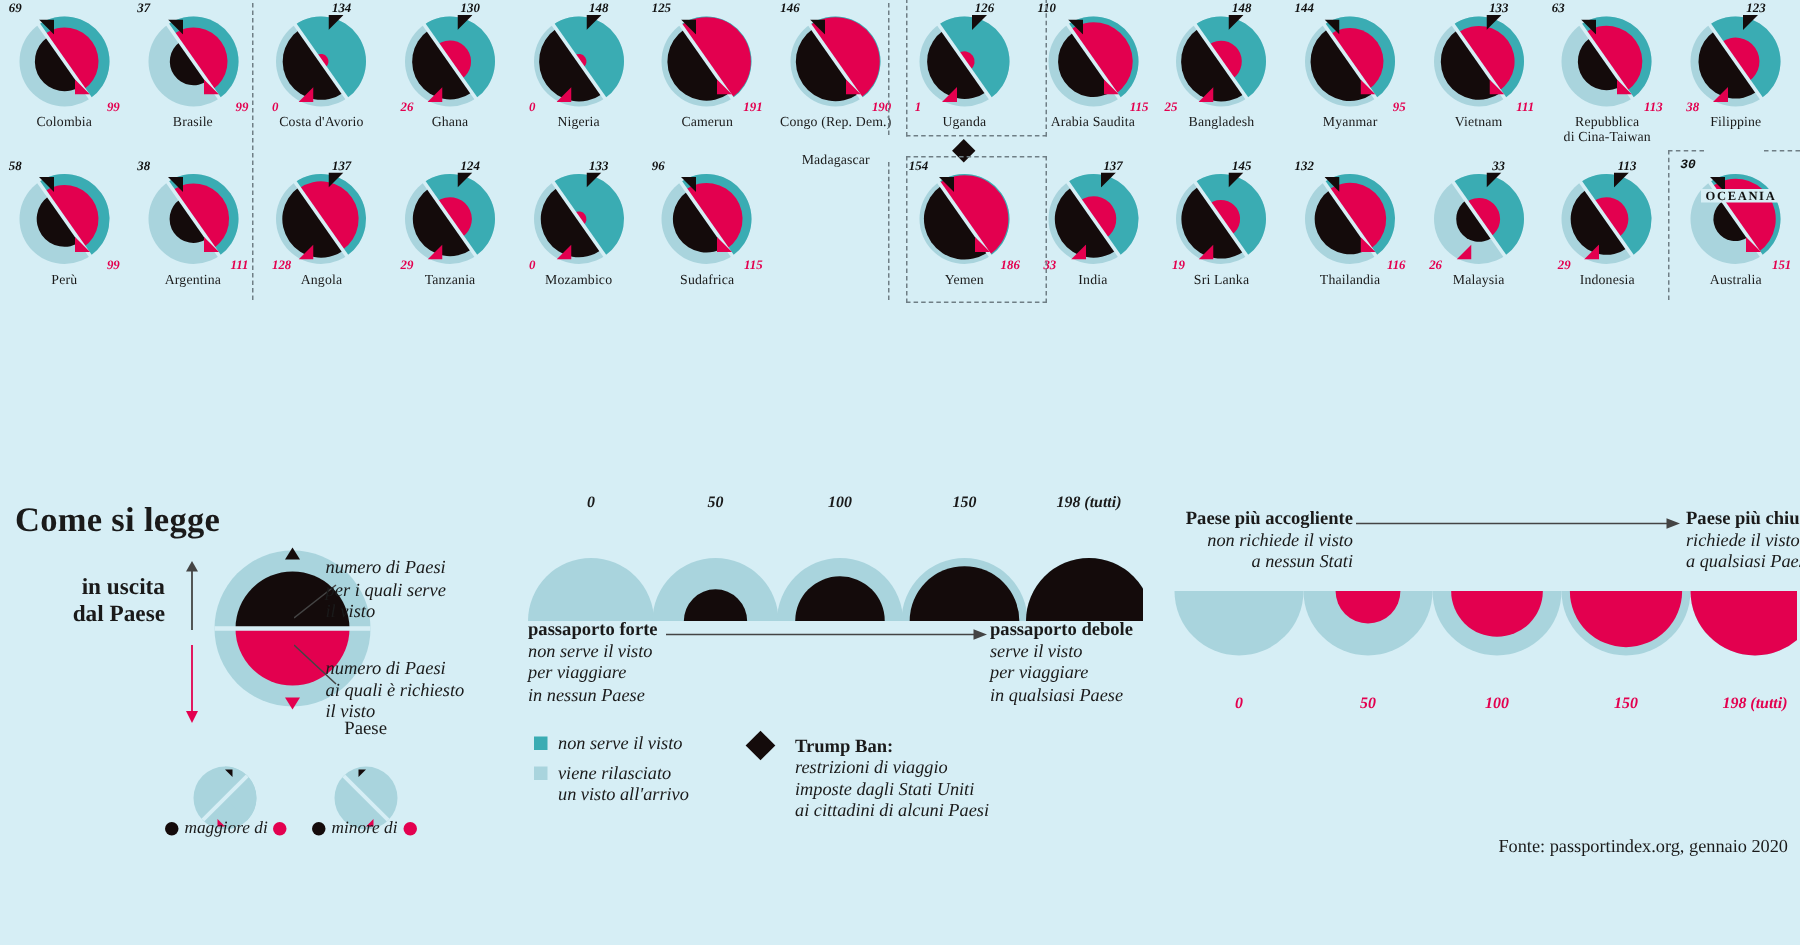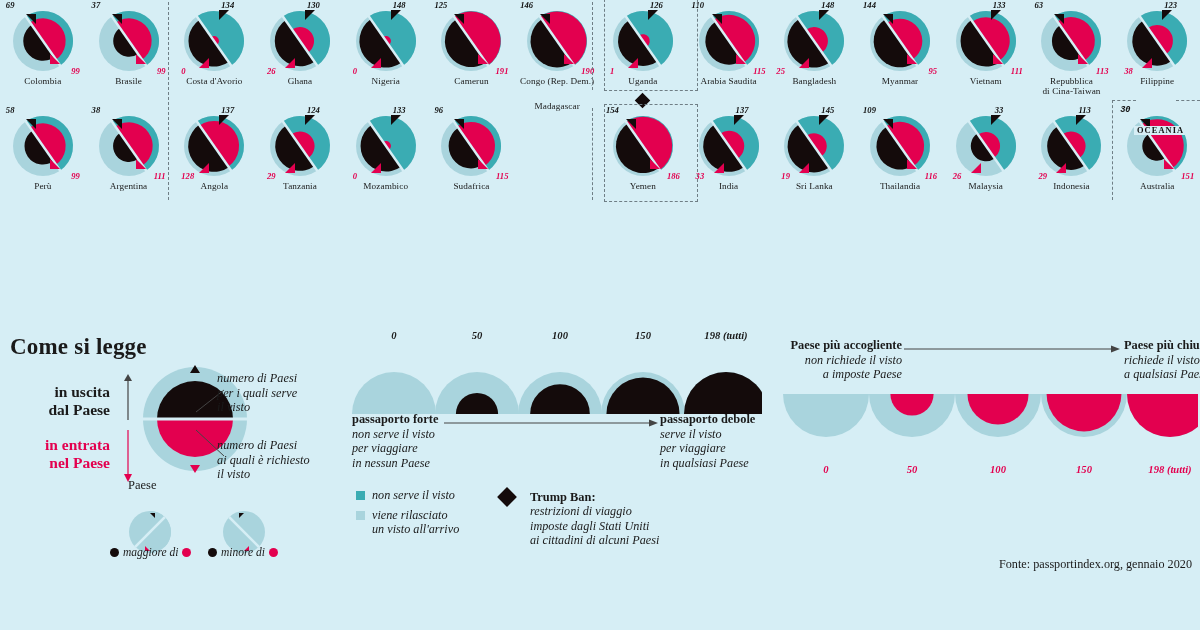--- a/index.html
+++ b/index.html
@@ -89,21 +89,21 @@
   .lbl-in{
     position:absolute;left:8px;top:118px;
     width:102px;text-align:right;
     font-size:15.5px;font-weight:bold;line-height:18px;color:#e3004f;
   }
   .axis-up{position:absolute;left:122px;top:56px;}
   .axis-dn{position:absolute;left:122px;top:112px;}
 
   .bigdial{position:absolute;left:140px;top:46px;width:110px;height:110px;}
   .paese-lbl{
-    position:absolute;left:128px;top:160px;width:130px;text-align:left;
+    position:absolute;left:128px;top:160px;width:130px;text-align:right;
     font-size:12.5px;
   }
   .callout{
     position:absolute;font-style:italic;font-size:12.3px;line-height:14.5px;
   }
   .cl1{left:217px;top:53px;}
   .cl2{left:217px;top:120px;}
   .cl-line{position:absolute;}
 
   .minidial{position:absolute;width:44px;height:44px;}
@@ -778,21 +778,21 @@
               <svg viewBox="0 0 60 60" width="60" height="60">
     <circle cx="30" cy="30" r="30" fill="#a9d4dd"></circle>
     <g transform="rotate(-35 30 30)">
       <path d="M30 30 L30 0 A30 30 0 0 1 30 60 Z" fill="#3aacb3"></path>
       <path d="M30 30 L30 6.4509931110677385 A23.54900688893226 23.54900688893226 0 0 0 30 53.54900688893226 Z" fill="#140b0b"></path>
       <path d="M30 30 L30 54.13534990956832 A24.135349909568315 24.135349909568315 0 0 0 30 5.8646500904316845 Z" fill="#e3004f"></path>
       <line x1="30" y1="-2" x2="30" y2="62" stroke="#d6eef5" stroke-width="2.4"></line>
     </g>
   </svg>
             </div>
-         <div class="numTop" style="left: 2px; top: -2px; right: auto;">109</div>
+         <div class="numTop" style="left: 2px; top: -2px; right: auto;">132</div>
          <div style="position: absolute; left: 22px; top: 8px;"><svg width="10" height="10">
                 <path d="M0 0 L10 0 L10 10 Z" fill="#140b0b"></path>
               </svg></div>
          <div class="numBot" style="left: auto; bottom: 4px; right: 2px;">116</div>
          <div style="position: absolute; left: auto; bottom: 12px; right: 22px;"><svg width="10" height="10">
                 <path d="M10 10 L0 10 L0 0 Z" fill="#e3004f"></path>
               </svg></div>
        </div>
        <div class="cname">Thailandia</div>
         </div>
@@ -893,24 +893,20 @@
   <div class="banbox" style="left:604px;top:-6px;width:92px;height:96px;border-top:none;"></div>
   <div class="banbox" style="left:604px;top:104px;width:92px;height:96px;"></div>
 
   <div class="legend">
 
     <div class="howtitle">Come si legge</div>
 
     <div class="lbl-out">
         <div>in uscita</div>
         <div>dal Paese</div>
-      </div>
-    <div class="lbl-in">
-        <div>in entrata</div>
-        <div>nel Paese</div>
       </div>
 
     <svg class="axis-up" width="12" height="48">
       <line x1="6" y1="46" x2="6" y2="5" stroke="#444" stroke-width="1.2"></line>
       <path d="M6 0 L10 7 L2 7 Z" fill="#444"></path>
     </svg>
     <svg class="axis-dn" width="12" height="52">
       <line x1="6" y1="0" x2="6" y2="45" stroke="#e3004f" stroke-width="1.2"></line>
       <path d="M6 52 L10 44 L2 44 Z" fill="#e3004f"></path>
     </svg>
@@ -1028,21 +1024,21 @@
 
     <div class="scaleRight">
       <svg class="arrowline" style="left:126px;top:8px;" width="218" height="10">
         <line x1="0" y1="5" x2="210" y2="5" stroke="#444" stroke-width="1"></line>
         <path d="M216 5 L207 1.5 L207 8.5 Z" fill="#444"></path>
       </svg>
       <div style="position:absolute;left:0px;top:2px;width:124px;text-align:right;">
         <div class="bold-h">Paese più accogliente</div>
         <div class="note" id="cLeftNote">
             <div>non richiede il visto</div>
-            <div>a imposte Paese</div>
+            <div>a nessun Stati</div>
           </div>
       </div>
       <div style="position:absolute;left:346px;top:2px;width:130px;">
         <div class="bold-h">Paese più chiuso</div>
         <div class="note" id="cRightNote">
             <div>richiede il visto</div>
             <div>a qualsiasi Paese</div>
           </div>
       </div>
       <svg id="rightDomes" width="420" height="70" style="position:absolute;left:0;top:56px;">

